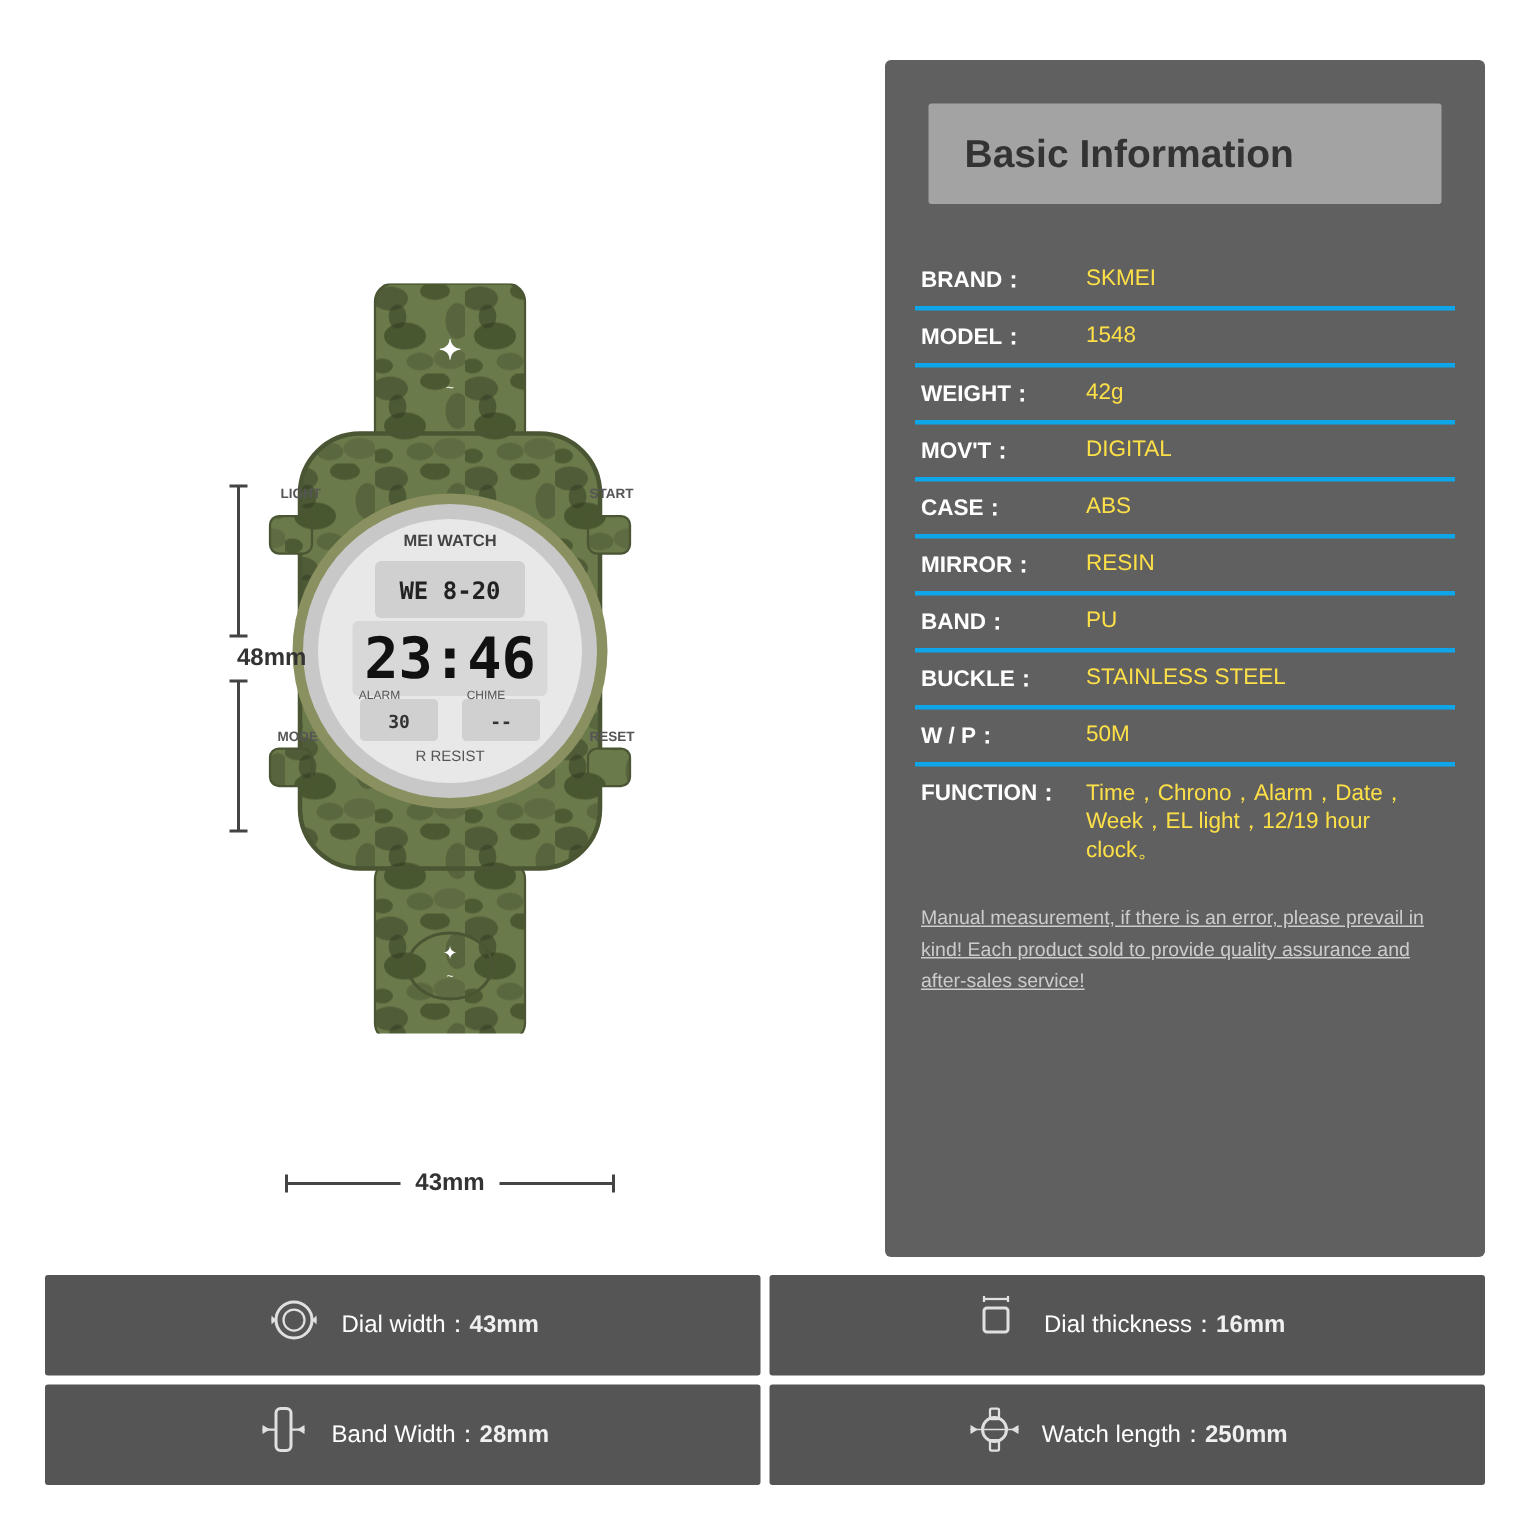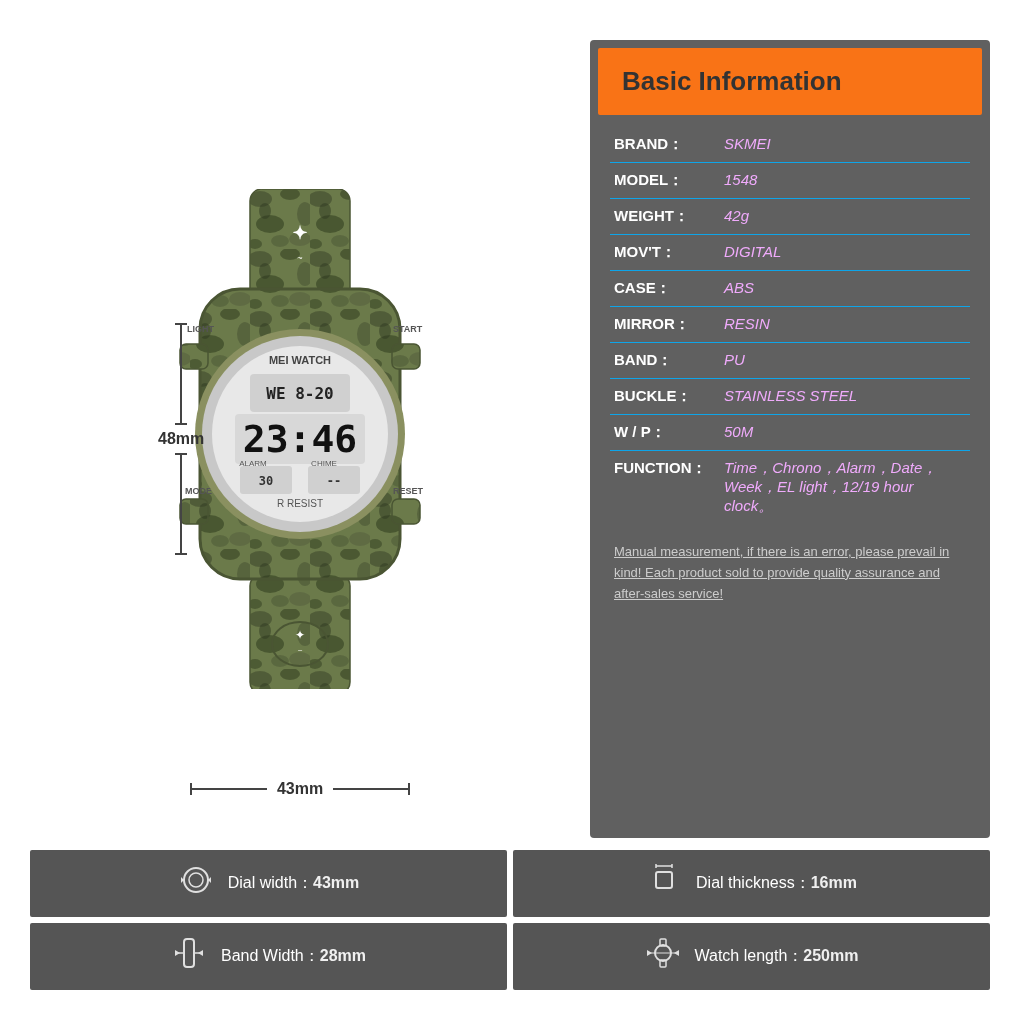--- a/index.html
+++ b/index.html
@@ -38,63 +38,62 @@
     
     .info-panel {
       flex: 1;
       background: #606060;
       border-radius: 4px;
       padding: 0;
       overflow: hidden;
     }
 
     .info-header {
-      background: #f97316;
+      background: #a3a3a3;
       padding: 18px 24px;
-      margin: 8px;
+      margin: 29px;
       border-radius: 2px;
     }
 
     .info-header-text {
       font-size: 26px;
       font-weight: bold;
       color: #333;
       text-align: center;
     }
 
     .info-rows {
       padding: 4px 20px 10px 20px;
     }
 
     .info-row {
       display: flex;
       flex-direction: row;
       padding: 8px 4px;
-      border-bottom: 1px solid #0ea5e9;
+      border-bottom: 3px solid #0ea5e9;
       align-items: flex-start;
     }
 
     .info-row:last-child {
       border-bottom: none;
       justify-content: center;
     }
 
     .info-label {
       font-weight: bold;
       color: #ffffff;
       font-size: 15px;
       min-width: 110px;
       flex-shrink: 0;
     }
 
     .info-value {
-      color: #f0abfc;
+      color: #fde047;
       font-size: 15px;
       flex: 1;
-      font-style: italic;
     }
 
     .info-note {
       padding: 8px 24px 16px 24px;
       color: #cccccc;
       font-size: 13px;
       line-height: 1.6;
       text-decoration: underline;
     }
 
@@ -148,21 +147,21 @@
   </style>
 </head>
 <body>
 
 <div class="main-container">
   <div class="top-section">
 
     <div class="watch-section">
       <div class="watch-wrapper">
 
-        <div style="position:absolute; left:28px; top:50%; transform:translateY(-50%); display:flex; flex-direction:column; align-items:center; gap:6px;">
+        <div style="position:absolute; left:28px; top:50%; transform:translateY(-50%); display:flex; flex-direction:column; align-items:flex-start; gap:6px;">
           <div style="width:2px; height:100px; background:#444; position:relative;">
             <div style="position:absolute; top:-1px; left:-5px; width:12px; height:2px; background:#444;"></div>
             <div style="position:absolute; bottom:-1px; left:-5px; width:12px; height:2px; background:#444;"></div>
           </div>
           <span style="font-size:16px; font-weight:bold; color:#333;">48mm</span>
           <div style="width:2px; height:100px; background:#444; position:relative;">
             <div style="position:absolute; top:-1px; left:-5px; width:12px; height:2px; background:#444;"></div>
             <div style="position:absolute; bottom:-1px; left:-5px; width:12px; height:2px; background:#444;"></div>
           </div>
         </div>

